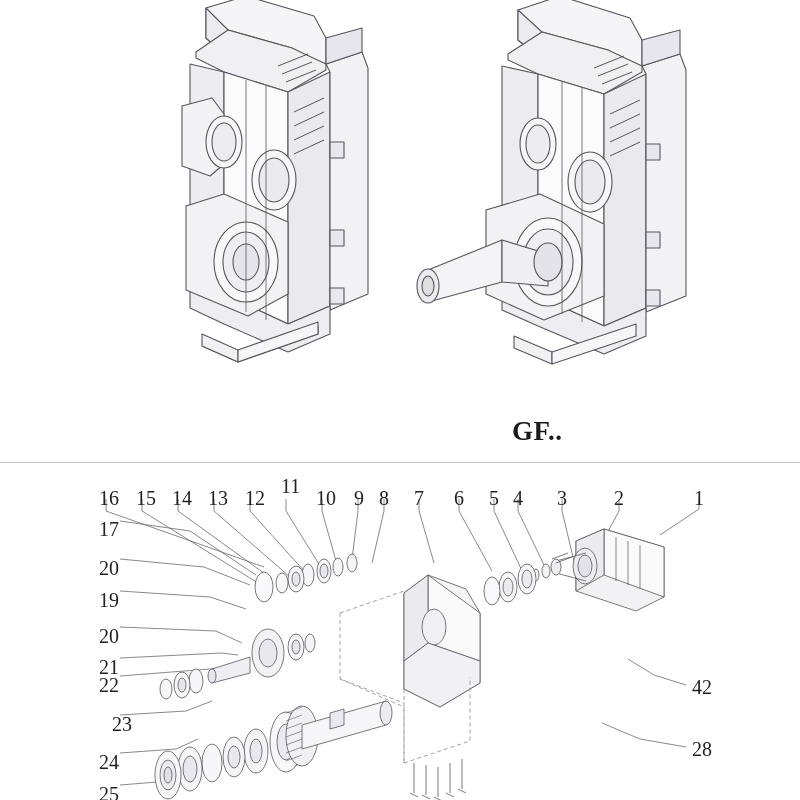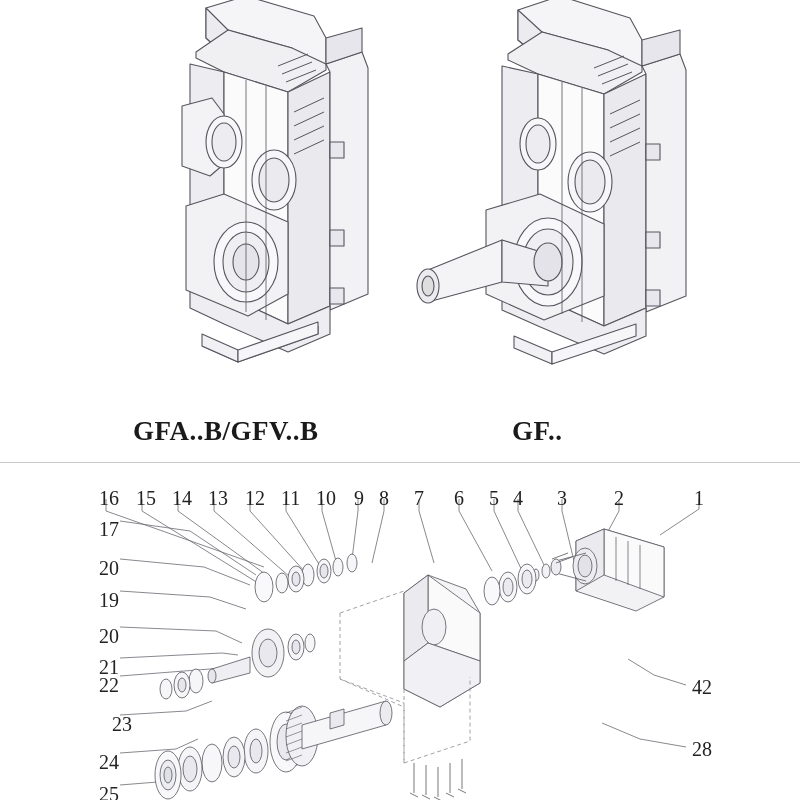--- a/index.html
+++ b/index.html
@@ -156,21 +156,20 @@
 
         <path d="M220 124 L250 110 M220 138 L250 124 M220 152 L250 138 M220 166 L250 152" fill="none" stroke-width="1"></path>
         <path d="M204 78 L234 66 M208 86 L238 74 M212 94 L242 82" fill="none" stroke-width="1"></path>
         <rect x="256" y="154" width="14" height="16" fill="#e7e7ed"></rect>
         <rect x="256" y="242" width="14" height="16" fill="#e7e7ed"></rect>
         <rect x="256" y="300" width="14" height="16" fill="#e7e7ed"></rect>
         <path d="M172 92 L172 324 M192 98 L192 332" fill="none" stroke-width="0.8"></path>
       </g>
     </svg>
 
-    <div class="caption" id="caption-left">GFA..B/GFV..B</div>
     <div class="caption" id="caption-right">GF..</div>
   </div>
 
   <div class="divider"></div>
 
   <div class="bottom-area">
 
     <svg width="800" height="337" viewBox="0 0 800 337">
       <g stroke="#6a6a72" stroke-width="0.8" fill="none">
 
@@ -319,21 +318,21 @@
         </g>
       </g>
     </svg>
 
     
     <div class="num" style="left:99px;  top:24px;">16</div>
     <div class="num" style="left:136px; top:24px;">15</div>
     <div class="num" style="left:172px; top:24px;">14</div>
     <div class="num" style="left:208px; top:24px;">13</div>
     <div class="num" style="left:245px; top:24px;">12</div>
-    <div class="num" style="left:281px; top:24px;">11</div>
+    <div class="num" style="left:281px; top:12px;">11</div>
     <div class="num" style="left:316px; top:24px;">10</div>
     <div class="num" style="left:354px; top:24px;">9</div>
     <div class="num" style="left:379px; top:24px;">8</div>
     <div class="num" style="left:414px; top:24px;">7</div>
     <div class="num" style="left:454px; top:24px;">6</div>
     <div class="num" style="left:489px; top:24px;">5</div>
     <div class="num" style="left:513px; top:24px;">4</div>
     <div class="num" style="left:557px; top:24px;">3</div>
     <div class="num" style="left:614px; top:24px;">2</div>
     <div class="num" style="left:694px; top:24px;">1</div>

